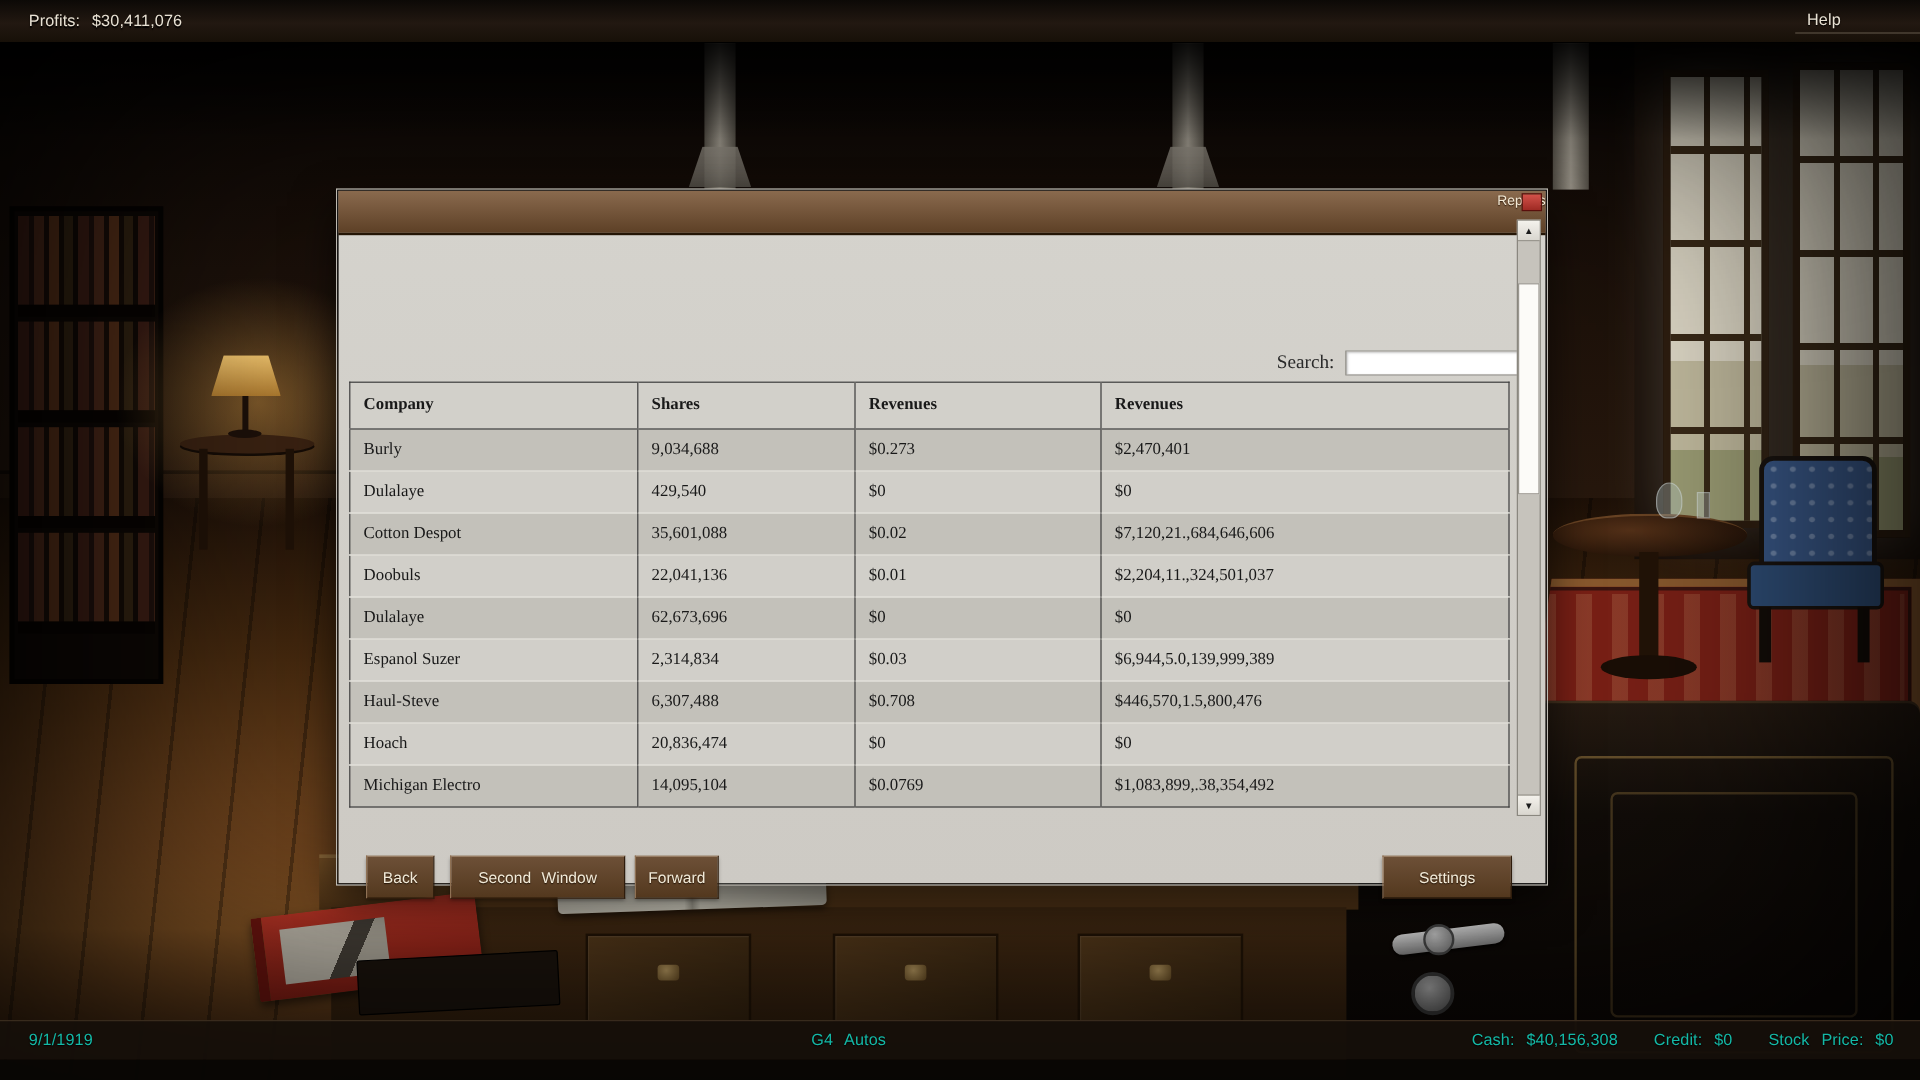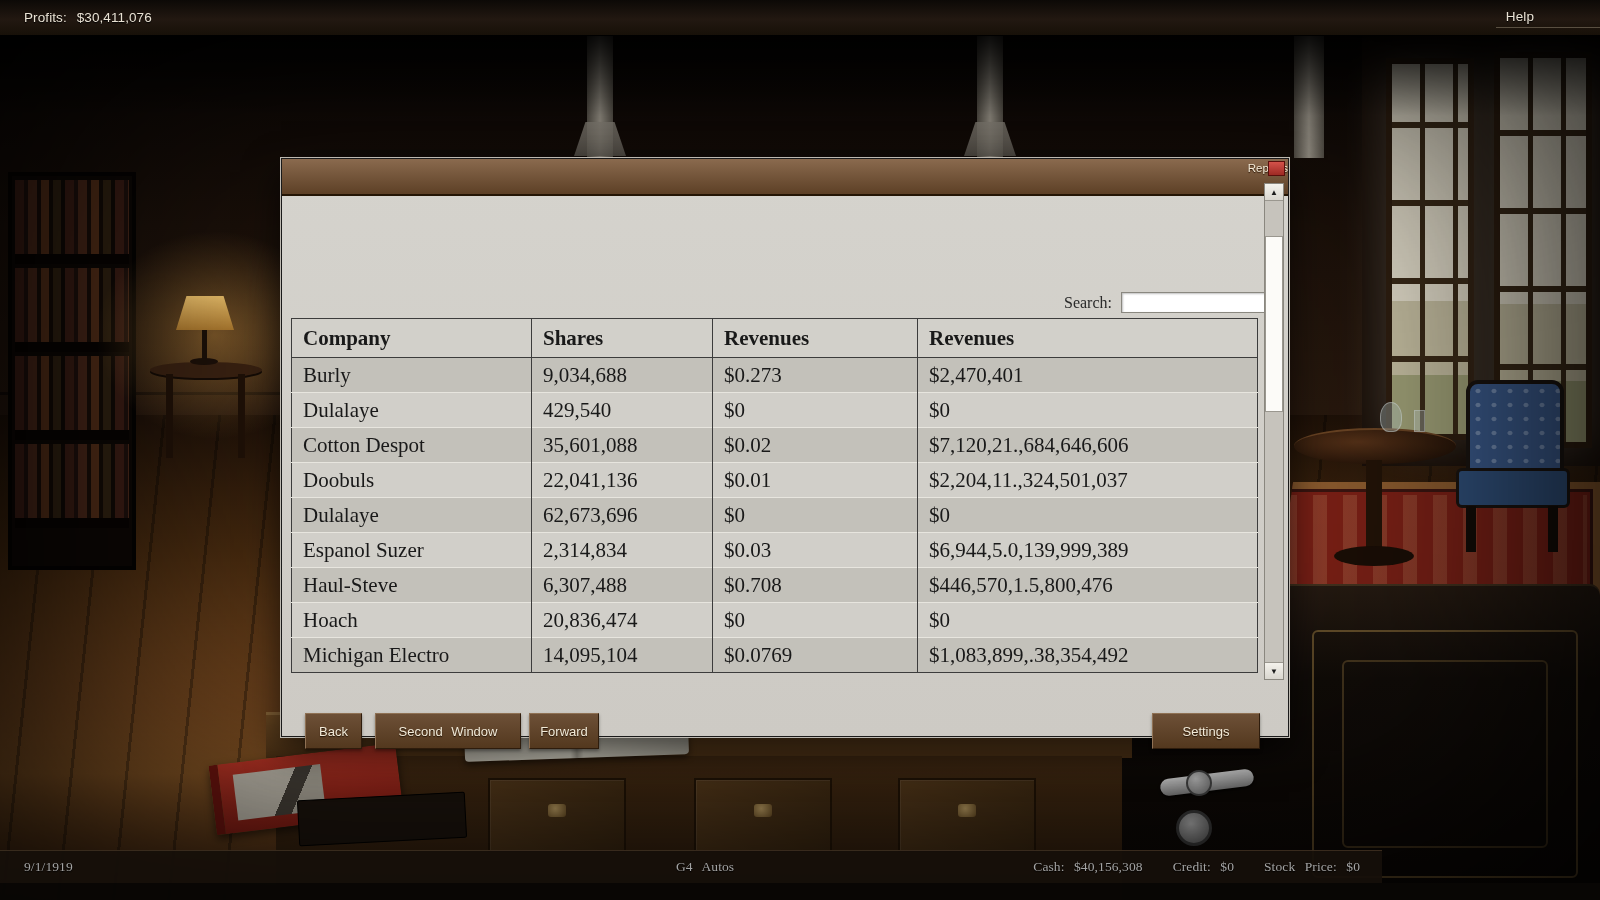--- a/index.html
+++ b/index.html
@@ -99,23 +99,23 @@
 
   
   .topbar { position:absolute; left:0; top:0; width:1600px; height:36px; z-index:5;
           background:linear-gradient(180deg,#0c0906,#221811 55%,#171008);
           border-bottom:1px solid #000; color:#e9e2d4; font-size:13.5px; }
   .bar-text { word-spacing:6px; letter-spacing:.1px; text-shadow:0 1px 1px #000; }
   .profits { position:absolute; left:24px; top:10px; }
   .topbar-msg { position:absolute; left:0; right:0; top:10px; text-align:center; }
   .help { position:absolute; right:66px; top:9px; cursor:default; }
   .help-line { position:absolute; right:0; top:27px; width:104px; height:1px; background:rgba(140,128,110,.55); }
-  .bottombar { position:absolute; left:0; top:850px; width:1382px; height:33px; z-index:5;
+  .bottombar { position:absolute; left:0; top:850px; width:1600px; height:33px; z-index:5;
           background:rgba(22,15,10,.92); border-top:1px solid rgba(80,62,44,.6);
-          color:#a3a3a3; font-size:13.5px;font-family:Liberation Serif, serif; }
+          color:#14b8a6; font-size:13.5px; }
   .bottomstrip { position:absolute; left:0; top:883px; width:1600px; height:17px; z-index:5;
           background:rgba(8,6,4,.95); }
   .date { position:absolute; left:24px; top:8px; }
   .company-name { position:absolute; left:676px; top:8px; }
   .money-group { position:absolute; right:22px; top:8px; display:flex; gap:30px; }
 
   
   .dialog { position:absolute; left:281px; top:158px; width:1008px; height:579px; z-index:10;
           background:linear-gradient(180deg,#d5d3cd,#cdcac4); border:1px solid #1a1a1a;
           box-shadow:0 0 0 1px #bdb9b1, 0 14px 34px rgba(0,0,0,.65); }
@@ -127,21 +127,21 @@
   .heading { position:absolute; left:0; top:30px; width:100%; text-align:center;
           font-family:"Liberation Serif", serif; font-weight:bold; font-size:31px; color:#141414;
           letter-spacing:.5px; }
   .search-label { position:absolute; right:176px; top:135px;
           font-family:"Liberation Serif", serif; font-size:16px; color:#2a2a2a; }
   .search-input { position:absolute; left:839px; top:133px; width:157px; height:21px;
           border:1px solid #8a8880; background:#fff; box-shadow:inset 1px 1px 2px rgba(0,0,0,.25);
           font-size:13px; padding:0 4px; outline:none; }
   .table-wrap { position:absolute; left:9px; top:159px; width:966px; }
   table { border-collapse:collapse; table-layout:fixed; width:966px;
-          font-family:"Liberation Serif", serif; font-size:21px; color:#191919;
+          font-family:"Liberation Serif", serif; font-size:14px; color:#191919;
           border:1px solid #3c3c3c; }
   col.c1{width:240px;} col.c2{width:181px;} col.c3{width:205px;} col.c4{width:340px;}
   th { height:39px; text-align:left; padding-left:11px; font-weight:bold;
        background:#d2d0ca; border-left:1px solid #3c3c3c; border-bottom:1px solid #3c3c3c; }
   th:first-child { border-left:none; }
   td { height:35px; padding-left:11px; border-left:1px solid #3c3c3c; border-top:1px solid #e7e5de; }
   td:first-child { border-left:none; }
   tbody tr:nth-child(odd)  { background:#c3c1ba; }
   tbody tr:nth-child(even) { background:#d1cfc9; }
   

